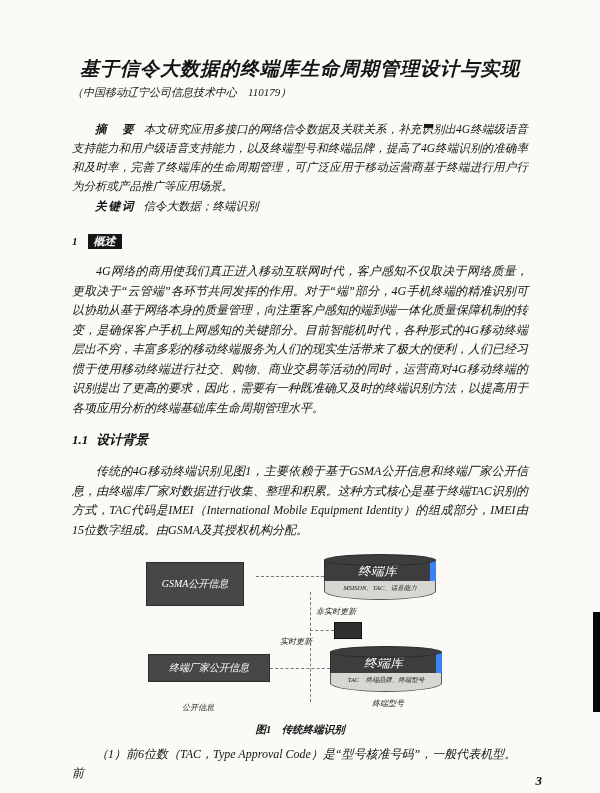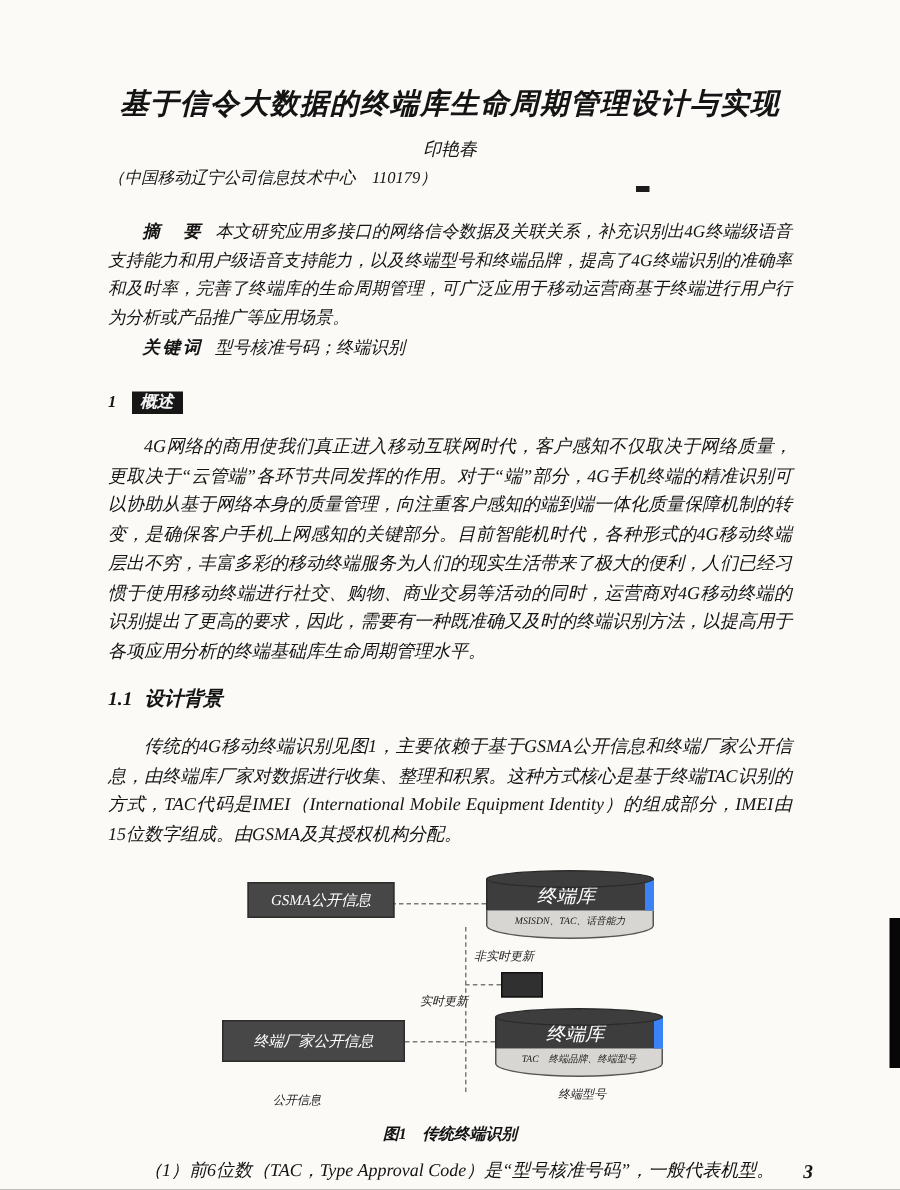--- a/index.html
+++ b/index.html
@@ -157,44 +157,43 @@
     background:#1c1c1c;
   }
 </style>
 </head>
 <body>
 
 <div class="page">
 
   <h1 class="title">基于信令大数据的终端库生命周期管理设计与实现</h1>
 
-  <div class="author">印艳春</div>
   <div class="affiliation">（中国移动辽宁公司信息技术中心　110179）</div>
   <div class="scan-mark"></div>
 
   <p class="para abstract"><b class="lbl">摘　要</b><span>本文研究应用多接口的网络信令数据及关联关系，补充识别出4G终端级语音支持能力和用户级语音支持能力，以及终端型号和终端品牌，提高了4G终端识别的准确率和及时率，完善了终端库的生命周期管理，可广泛应用于移动运营商基于终端进行用户行为分析或产品推广等应用场景。</span></p>
 
-  <p class="para keywords"><b class="lbl">关键词</b><span>型号核准号码；终端识别</span></p>
+  <p class="para keywords"><b class="lbl">关键词</b><span>信令大数据；终端识别</span></p>
 
   <h2 class="h2"><span class="num">1</span><span class="hl">概述</span></h2>
 
   <p class="body">4G网络的商用使我们真正进入移动互联网时代，客户感知不仅取决于网络质量，更取决于“云管端”各环节共同发挥的作用。对于“端”部分，4G手机终端的精准识别可以协助从基于网络本身的质量管理，向注重客户感知的端到端一体化质量保障机制的转变，是确保客户手机上网感知的关键部分。目前智能机时代，各种形式的4G移动终端层出不穷，丰富多彩的移动终端服务为人们的现实生活带来了极大的便利，人们已经习惯于使用移动终端进行社交、购物、商业交易等活动的同时，运营商对4G移动终端的识别提出了更高的要求，因此，需要有一种既准确又及时的终端识别方法，以提高用于各项应用分析的终端基础库生命周期管理水平。</p>
 
   <h3 class="h3"><span class="num">1.1</span><span>设计背景</span></h3>
 
   <p class="body">传统的4G移动终端识别见图1，主要依赖于基于GSMA公开信息和终端厂家公开信息，由终端库厂家对数据进行收集、整理和积累。这种方式核心是基于终端TAC识别的方式，TAC代码是IMEI（International Mobile Equipment Identity）的组成部分，IMEI由15位数字组成。由GSMA及其授权机构分配。</p>
 
   <div class="figure-area">
 
     <div class="dash-h" style="left:184px;top:24px;width:68px;"></div>
     <div class="dash-v" style="left:238px;top:40px;height:110px;"></div>
     <div class="dash-h" style="left:198px;top:116px;width:60px;"></div>
     <div class="dash-h" style="left:238px;top:78px;width:24px;"></div>
 
-    <div class="fnode" style="left:93px;top:10px;width:98px;height:24px;">GSMA公开信息</div>
+    <div class="fnode" style="left:74px;top:10px;width:98px;height:44px;">GSMA公开信息</div>
     <div class="fnode" style="left:76px;top:102px;width:122px;height:28px;">终端厂家公开信息</div>
 
     <div class="cylinder" style="left:252px;top:2px;">
       <div class="cyl-top"></div>
       <div class="cyl-title">终端库</div>
       <div class="cyl-body">MSISDN、TAC、话音能力</div>
     </div>
 
     <div class="cylinder" style="left:258px;top:94px;">
       <div class="cyl-top"></div>

